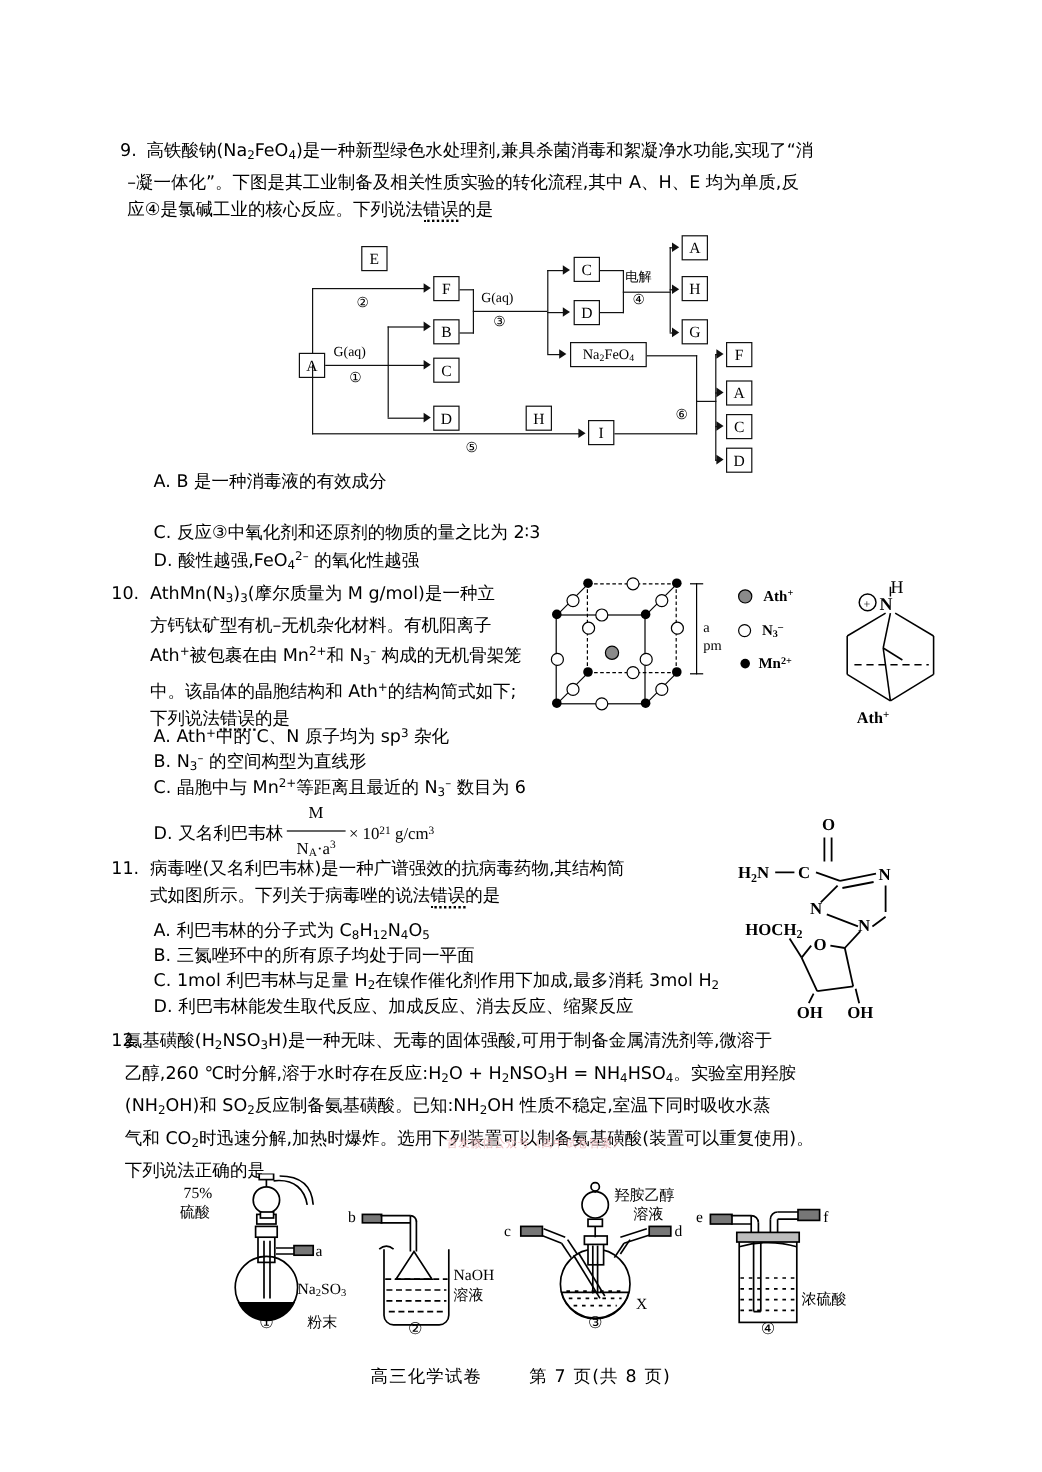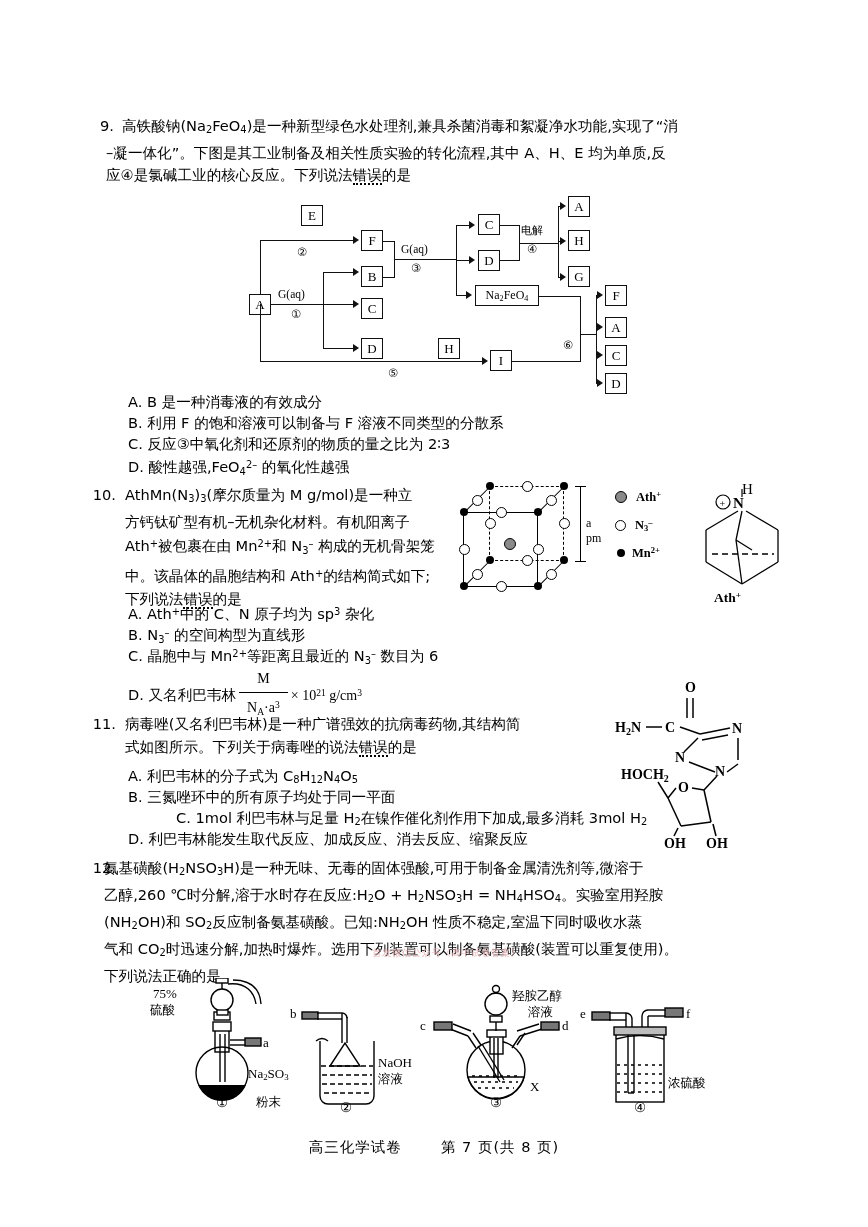--- a/index.html
+++ b/index.html
@@ -176,21 +176,20 @@
     <div class="flbl" style="left:62px;  top:55px;">②</div>
     <div class="flbl" style="left:166px; top:53px;">G(aq)</div>
     <div class="flbl" style="left:176px; top:71px;">③</div>
     <div class="flbl cjkl" style="left:286px; top:33px;">电解</div>
     <div class="flbl" style="left:292px; top:52px;">④</div>
     <div class="flbl" style="left:153px; top:176px;">⑤</div>
     <div class="flbl" style="left:328px; top:148px;">⑥</div>
   </div>
 
   <div class="opt cjk" style="left:128px; top:391px;">A. B 是一种消毒液的有效成分</div>
-  <div class="opt cjk" style="left:128px; top:412px;">B. 利用 F 的饱和溶液可以制备与 F 溶液不同类型的分散系</div>
   <div class="opt cjk" style="left:128px; top:433px;">C. 反应③中氧化剂和还原剂的物质的量之比为 2∶3</div>
   <div class="opt cjk" style="left:128px; top:454px;">D. 酸性越强,FeO<sub>4</sub><sup>2–</sup> 的氧化性越强</div>
 
   <div class="qnum cjk" style="left:74px; top:484px; width:42px;">10.</div>
   <div class="q cjk" style="left:125px; top:484px; width:330px;">
     <div>AthMn(N<sub>3</sub>)<sub>3</sub>(摩尔质量为 M g/mol)是一种立</div>
     <div>方钙钛矿型有机–无机杂化材料。有机阳离子</div>
     <div>Ath<sup>+</sup>被包裹在由 Mn<sup>2+</sup>和 N<sub>3</sub><sup>–</sup> 构成的无机骨架笼</div>
     <div>中。该晶体的晶胞结构和 Ath<sup>+</sup>的结构简式如下;</div>
     <div>下列说法<span style="border-bottom:2px dotted #000;">错误</span>的是</div>
@@ -341,21 +340,21 @@
         <line x1="46" y1="106" x2="56" y2="122"></line>
 
         <line x1="66" y1="152" x2="62" y2="160"></line>
         <line x1="101" y1="148" x2="104" y2="160"></line>
       </g>
     </svg>
   </div>
 
   <div class="opt cjk" style="left:128px; top:765px;">A. 利巴韦林的分子式为 C<sub>8</sub>H<sub>12</sub>N<sub>4</sub>O<sub>5</sub></div>
   <div class="opt cjk" style="left:128px; top:786px;">B. 三氮唑环中的所有原子均处于同一平面</div>
-  <div class="opt cjk" style="left:128px; top:807px;margin-left:48px;">C. 1mol 利巴韦林与足量 H<sub>2</sub>在镍作催化剂作用下加成,最多消耗 3mol H<sub>2</sub></div>
+  <div class="opt cjk" style="left:128px; top:807px;">C. 1mol 利巴韦林与足量 H<sub>2</sub>在镍作催化剂作用下加成,最多消耗 3mol H<sub>2</sub></div>
   <div class="opt cjk" style="left:128px; top:828px;">D. 利巴韦林能发生取代反应、加成反应、消去反应、缩聚反应</div>
 
   <div class="qnum cjk" style="left:74px; top:857px; width:42px;">12.</div>
   <div class="q cjk" style="left:104px; top:857px; width:690px;">
     <div>氨基磺酸(H<sub>2</sub>NSO<sub>3</sub>H)是一种无味、无毒的固体强酸,可用于制备金属清洗剂等,微溶于</div>
     <div>乙醇,260 ℃时分解,溶于水时存在反应:H<sub>2</sub>O + H<sub>2</sub>NSO<sub>3</sub>H = NH<sub>4</sub>HSO<sub>4</sub>。实验室用羟胺</div>
     <div>(NH<sub>2</sub>OH)和 SO<sub>2</sub>反应制备氨基磺酸。已知:NH<sub>2</sub>OH 性质不稳定,室温下同时吸收水蒸</div>
     <div>气和 CO<sub>2</sub>时迅速分解,加热时爆炸。选用下列装置可以制备氨基磺酸(装置可以重复使用)。</div>
     <div>下列说法正确的是</div>
   </div>

